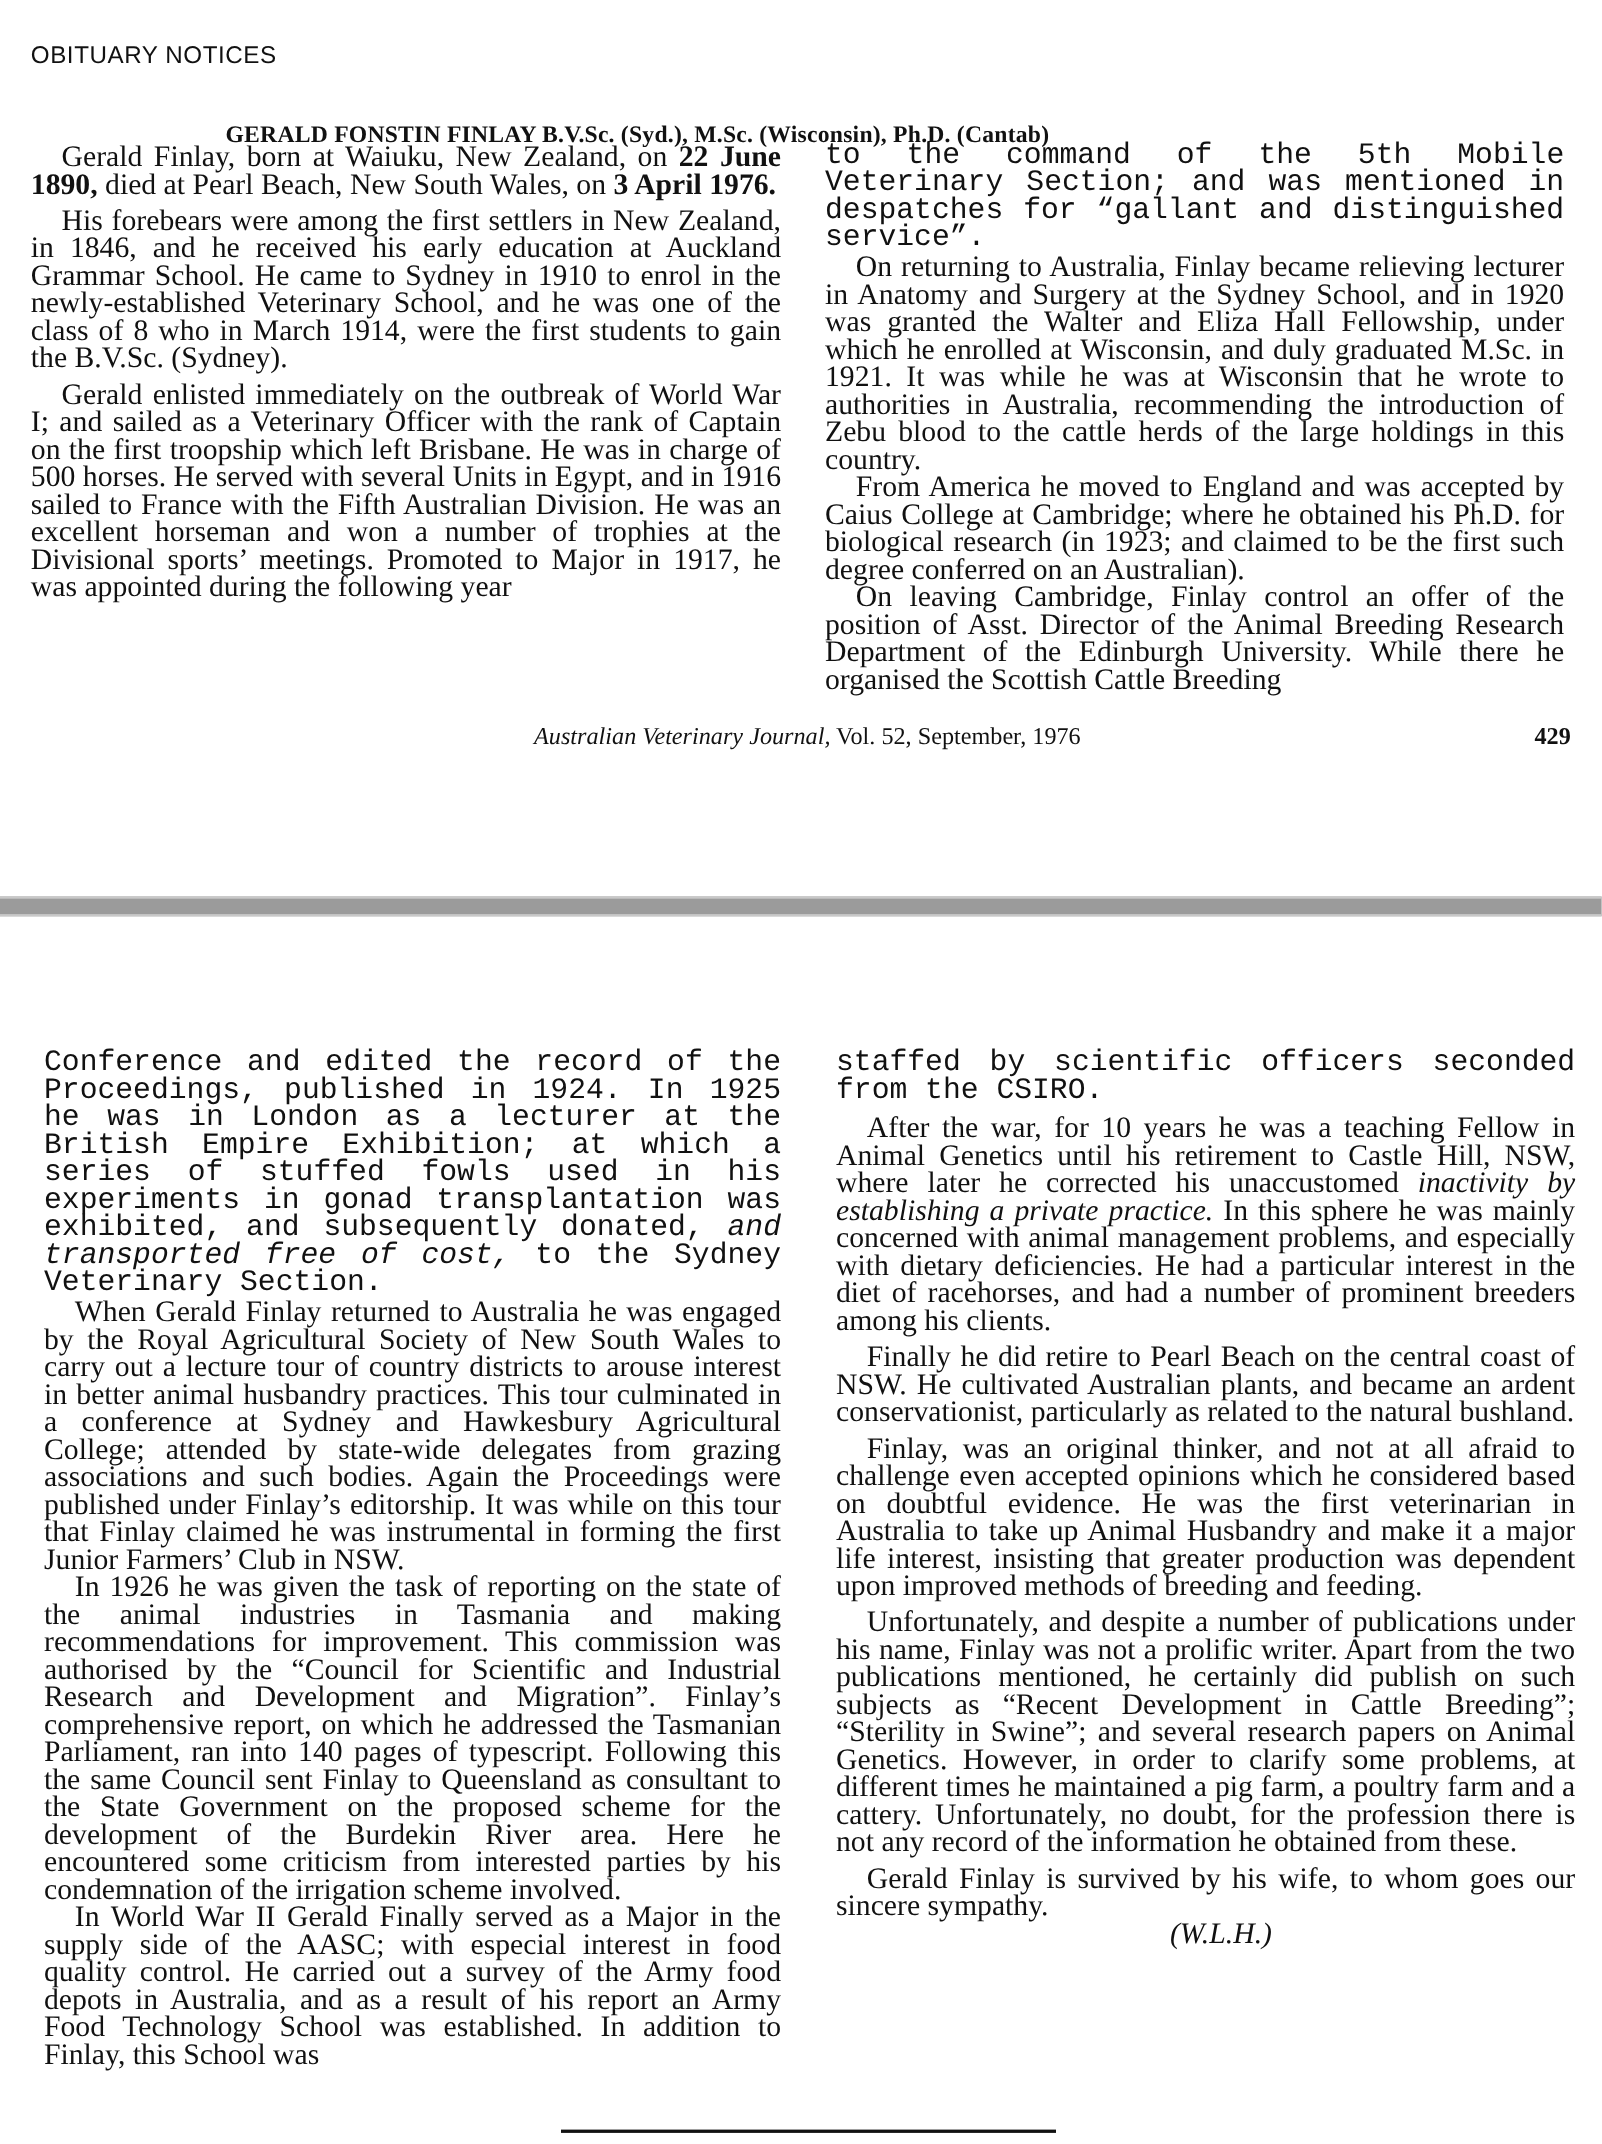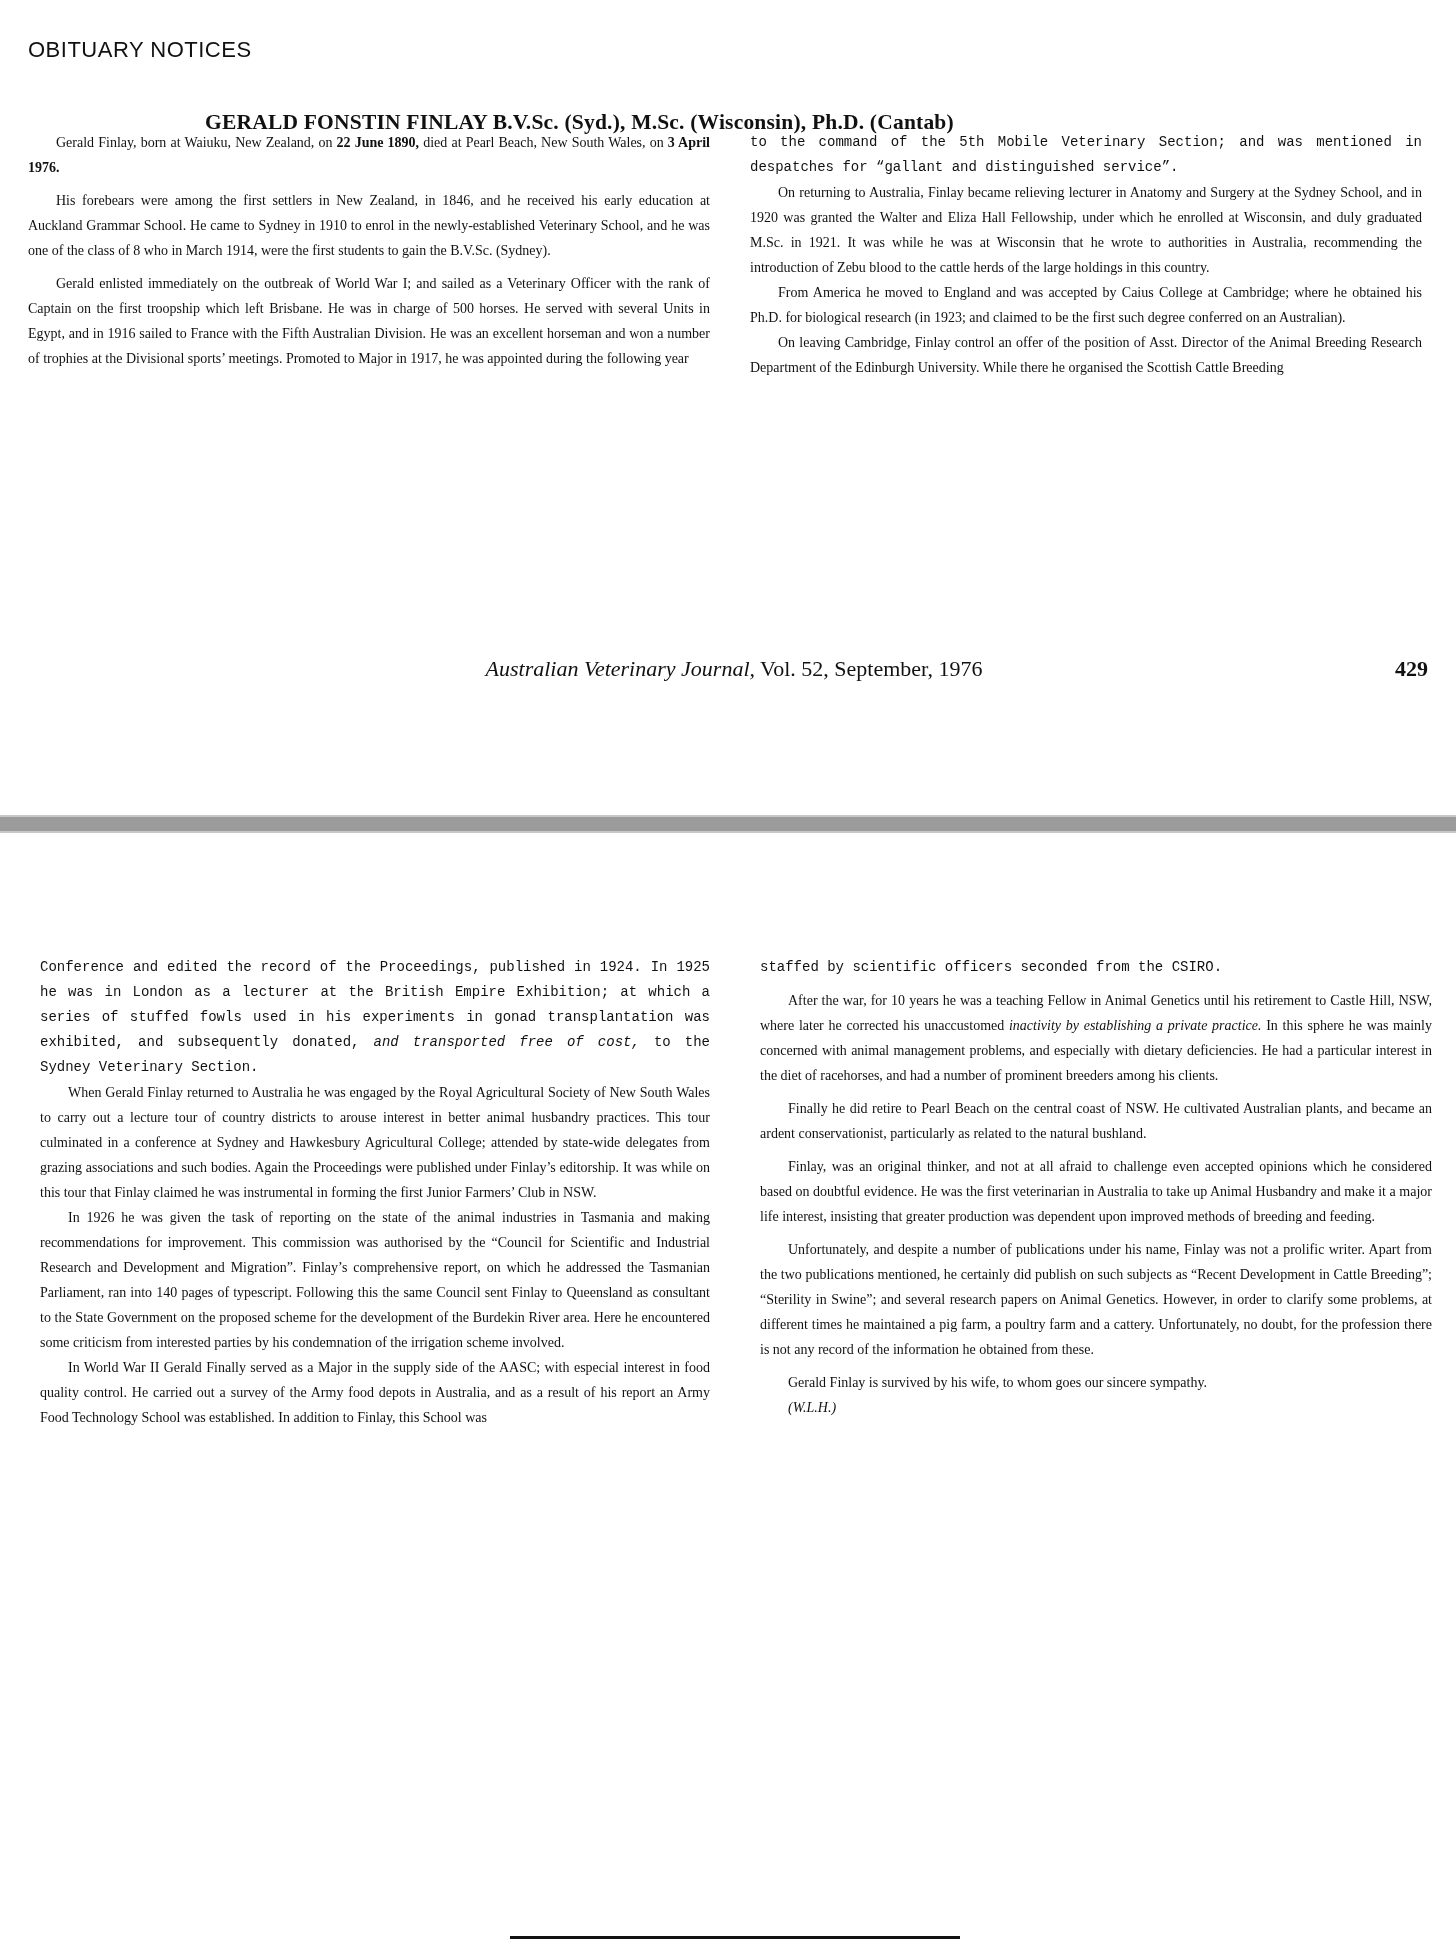--- a/index.html
+++ b/index.html
@@ -2,34 +2,34 @@
 <html><head>
 <meta charset="utf-8">
 <style>
   html, body { margin: 0; padding: 0; background: #ffffff; }
   body { width: 1456px; height: 1949px; position: relative; overflow: hidden;
          font-family: "Liberation Serif", "DejaVu Serif", serif; color: #111; }
   .section-title { position: absolute; left: 28px; top: 30px; font-family: "Liberation Sans", "DejaVu Sans", sans-serif;
          font-size: 22px; letter-spacing: 0.5px; line-height: 40px; margin: 0; font-weight: normal; text-align: center; }
   .article-title { position: absolute; left: 188px; top: 92px; width: 1240px; font-weight: bold; font-size: 21.5px;
          line-height: 26px; white-space: nowrap; letter-spacing: 0.2px; margin: 17px; }
-  .col { position: absolute; font-size: 14px; line-height: 25px; text-align: justify; }
+  .col { position: absolute; font-size: 27px; line-height: 25px; text-align: justify; }
   .col p { margin: 0; text-indent: 28px; }
   .col p.gap { margin-top: 8px; }
   .col p.noindent { text-indent: 0; font-family: Liberation Mono, monospace; }
   .p1-left { left: 28px; top: 130px; width: 682px; }
   .p1-right { left: 750px; top: 130px; width: 672px; }
   .footer { position: absolute; left: 40px; right: 28px; top: 655px; font-size: 22px; line-height: 28px; text-align: center; }
   .footer .journal { font-style: italic; }
   .footer .page-num { position: absolute; right: 0; top: 0; font-weight: bold; }
   .separator { position: absolute; left: 0; top: 815px; width: 1456px; height: 18px; background: #9b9b9b;
          border-top: 2px solid #c8c8c8; border-bottom: 2px solid #c8c8c8; box-sizing: border-box; }
   .p2-left { left: 40px; top: 955px; width: 670px; }
   .p2-right { left: 760px; top: 955px; width: 672px; }
-  .signature { text-align: left; font-style: italic; margin-top: 14px; text-indent: 0; }
+  .signature { text-align: center; font-style: italic; margin-top: 14px; text-indent: 0; }
   .end-rule { position: absolute; left: 510px; top: 1936px; width: 450px; height: 3px; background: #111; }
   b { font-weight: bold; }
   i { font-style: italic; }
 </style>
 </head>
 <body>
 
 <h1 class="section-title">OBITUARY NOTICES</h1>
 <h2 class="article-title">GERALD FONSTIN FINLAY B.V.Sc. (Syd.), M.Sc. (Wisconsin), Ph.D. (Cantab)</h2>
 

